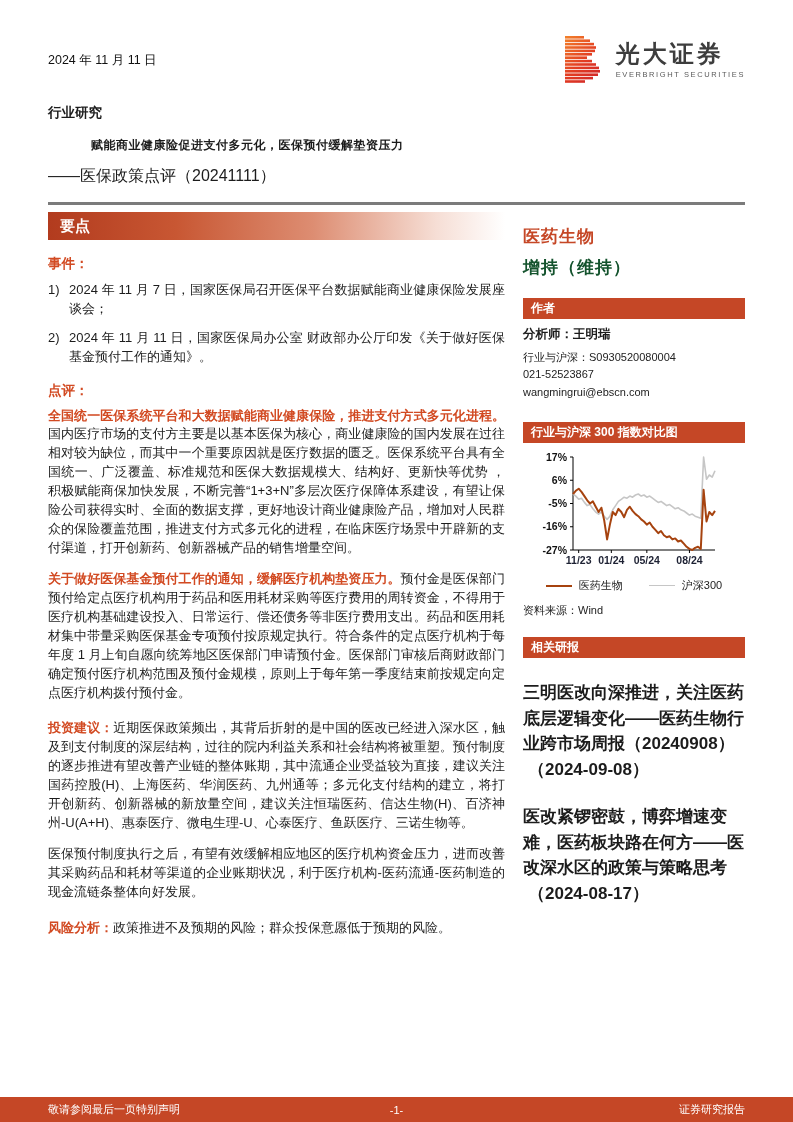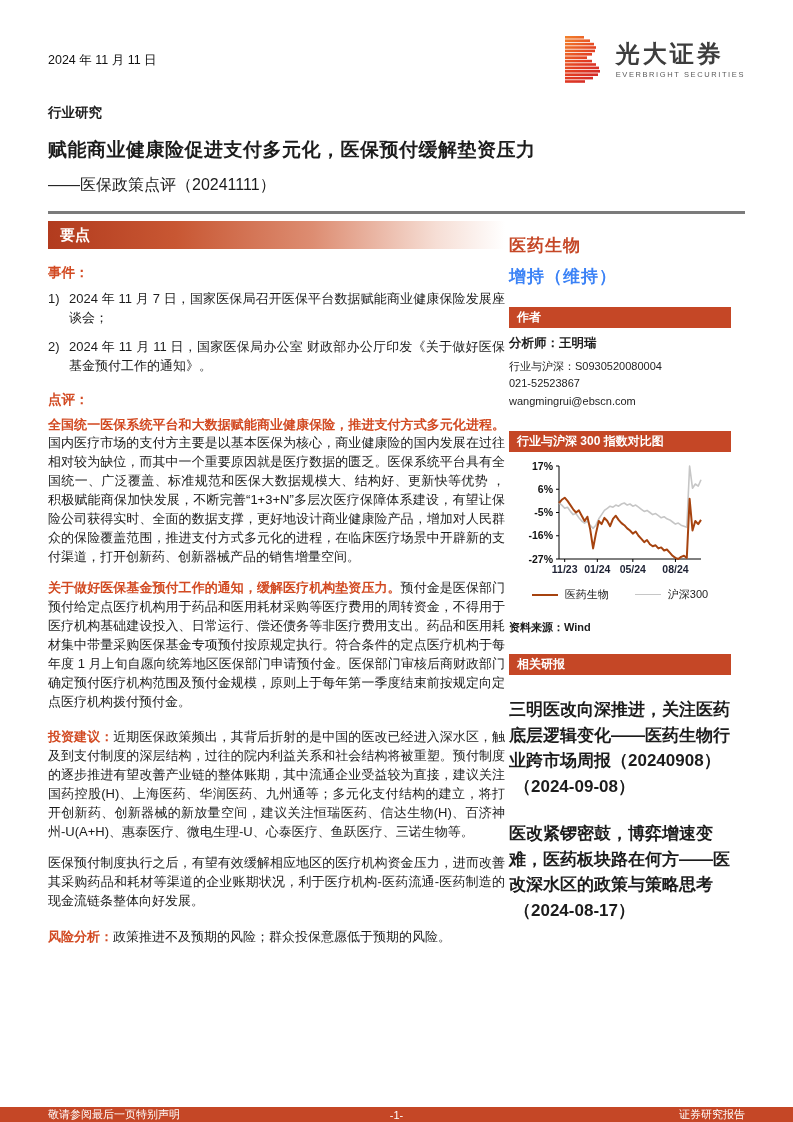--- a/index.html
+++ b/index.html
@@ -9,63 +9,63 @@
   .content{ padding:36px 48px 0 48px; }
 
   
   .top-row{ display:flex; justify-content:space-between; align-items:flex-start; }
   .report-date{ font-size:12.5px; margin-top:16px; color:#111; }
   .brand{ display:flex; align-items:center; gap:9px; }
   .brand-text{ display:flex; flex-direction:column; }
   .brand-cn{ font-size:24px; font-weight:700; color:#3d3d3d; letter-spacing:3px; line-height:1.1; }
   .brand-en{ font-size:7.5px; color:#5a5a5a; letter-spacing:1.6px; margin-top:2px; }
   .industry-label{ font-size:13.5px; font-weight:700; margin-top:20px; }
-  .report-title{ font-size:19px; font-weight:700; margin-top:15px; letter-spacing:.5px; }
+  .report-title{ font-size:12px; font-weight:700; margin-top:15px; letter-spacing:.5px;margin-left:43px; }
   .report-subtitle{ font-size:16px; margin-top:12px; }
   .rule{ height:2.5px; background:#7b7b7b; margin-top:15px; }
 
   
-  .columns{ display:flex; gap:4px; margin-top:7px; }
+  .columns{ display:flex; gap:18px; margin-top:7px; }
   .left-col{ width:457px; }
   .right-col{ width:222px; }
 
   .keypoints-bar{ height:28px; line-height:28px; padding-left:12px; color:#fff;
     font-size:15px; font-weight:700;
     background:linear-gradient(90deg,#b23b1e 0%, #c85733 28%, #dd8d72 58%, #f6ded5 85%, #ffffff 100%); }
 
   .sec-label{ color:#d24a22; font-weight:700; font-size:13.5px; margin:15px 0 7px 0; }
   .event-item{ display:flex; font-size:13px; line-height:1.5; margin-bottom:9px; }
   .event-item .num{ flex:0 0 21px; }
   .event-item .txt{ flex:1; text-align:justify; }
   .para{ font-size:13px; line-height:1.46; text-align:justify; margin-bottom:12px; }
   .lead{ color:#d24a22; font-weight:700; }
   .para.advice{ margin-top:16px; }
   .para.risk{ margin-top:17px; }
 
   
   .industry-name{ color:#c54726; font-size:17px; font-weight:700; margin-top:13px; letter-spacing:1px;}
-  .rating{ color:#3b82f6; font-size:17px; font-weight:700; margin-top:8px; margin-bottom:19px; letter-spacing:1px;}
+  .rating{ color:#14532d; font-size:17px; font-weight:700; margin-top:8px; margin-bottom:19px; letter-spacing:1px;}
   .side-header{ height:21px; line-height:21px; background:#c54726; color:#fff;
     font-size:12px; font-weight:700; padding-left:8px; }
   .analyst{ font-size:12.5px; font-weight:700; margin:7px 0 6px 0; }
   .author-line{ font-size:11px; line-height:1.6; color:#222; }
   .chart-header{ margin-top:21px; }
   .chart-wrap{ margin-top:7px; }
   .legend{ display:flex; justify-content:center; gap:26px; margin-top:2px; }
   .legend-item{ display:flex; align-items:center; gap:7px; font-size:11px; }
   .swatch{ display:inline-block; width:26px; }
   .swatch.ind{ border-top:2px solid #a6430f; }
   .swatch.csi{ border-top:1.6px solid #c6c6c6; }
-  .chart-source{ font-size:11px; font-weight:700; margin-top:18px; }
+  .chart-source{ font-size:11px; font-weight:400; margin-top:10px; }
   .reports-header{ margin-top:19px; }
   .report-item{ font-size:17px; line-height:1.5; margin-top:22px;font-weight:bold; }
   .report-item .rdate{ padding-left:5px; }
 
   
-  .footer{ position:absolute; left:0; bottom:0; width:793px; height:15px; background:#c54726;
+  .footer{ position:absolute; left:0; bottom:0; width:793px; height:25px; background:#c54726;
     color:#fff; font-size:11px; display:flex; align-items:center; justify-content:space-between;
     padding:0 48px; }
   .footer .mid{ position:absolute; left:0; right:0; text-align:center; }
 </style>
 </head>
 <body>
 
 <div class="page">
   <div class="content">
 

